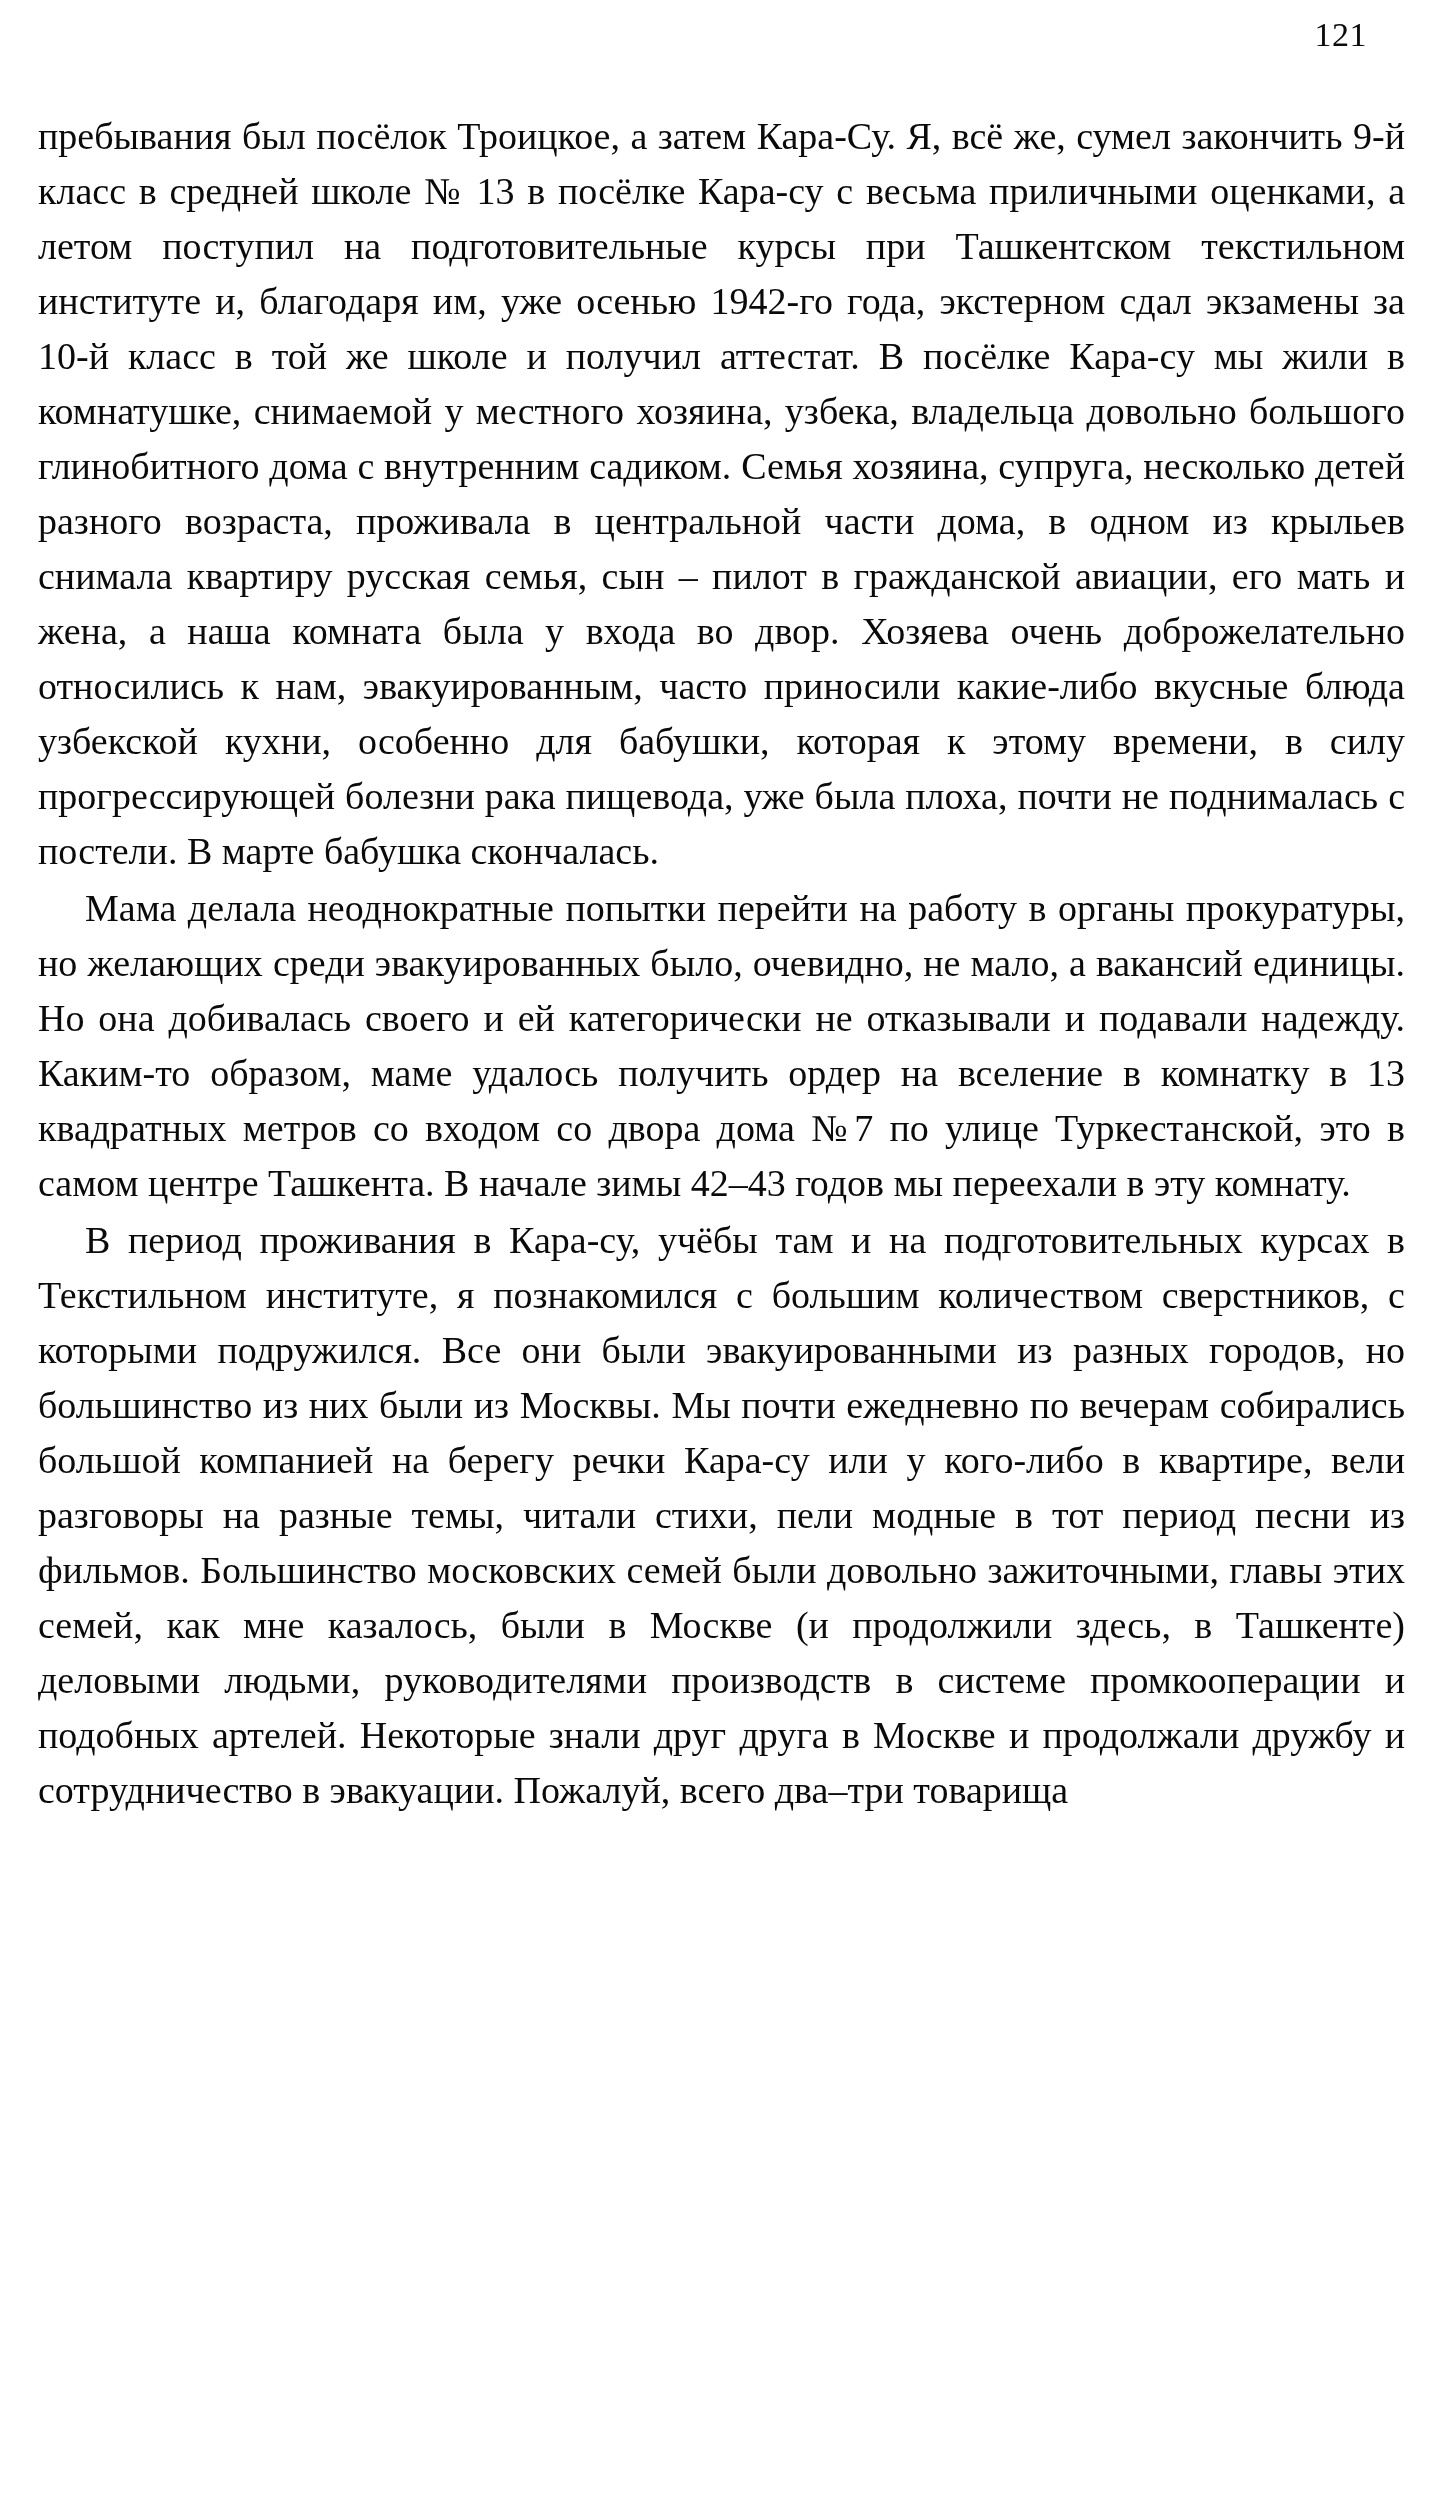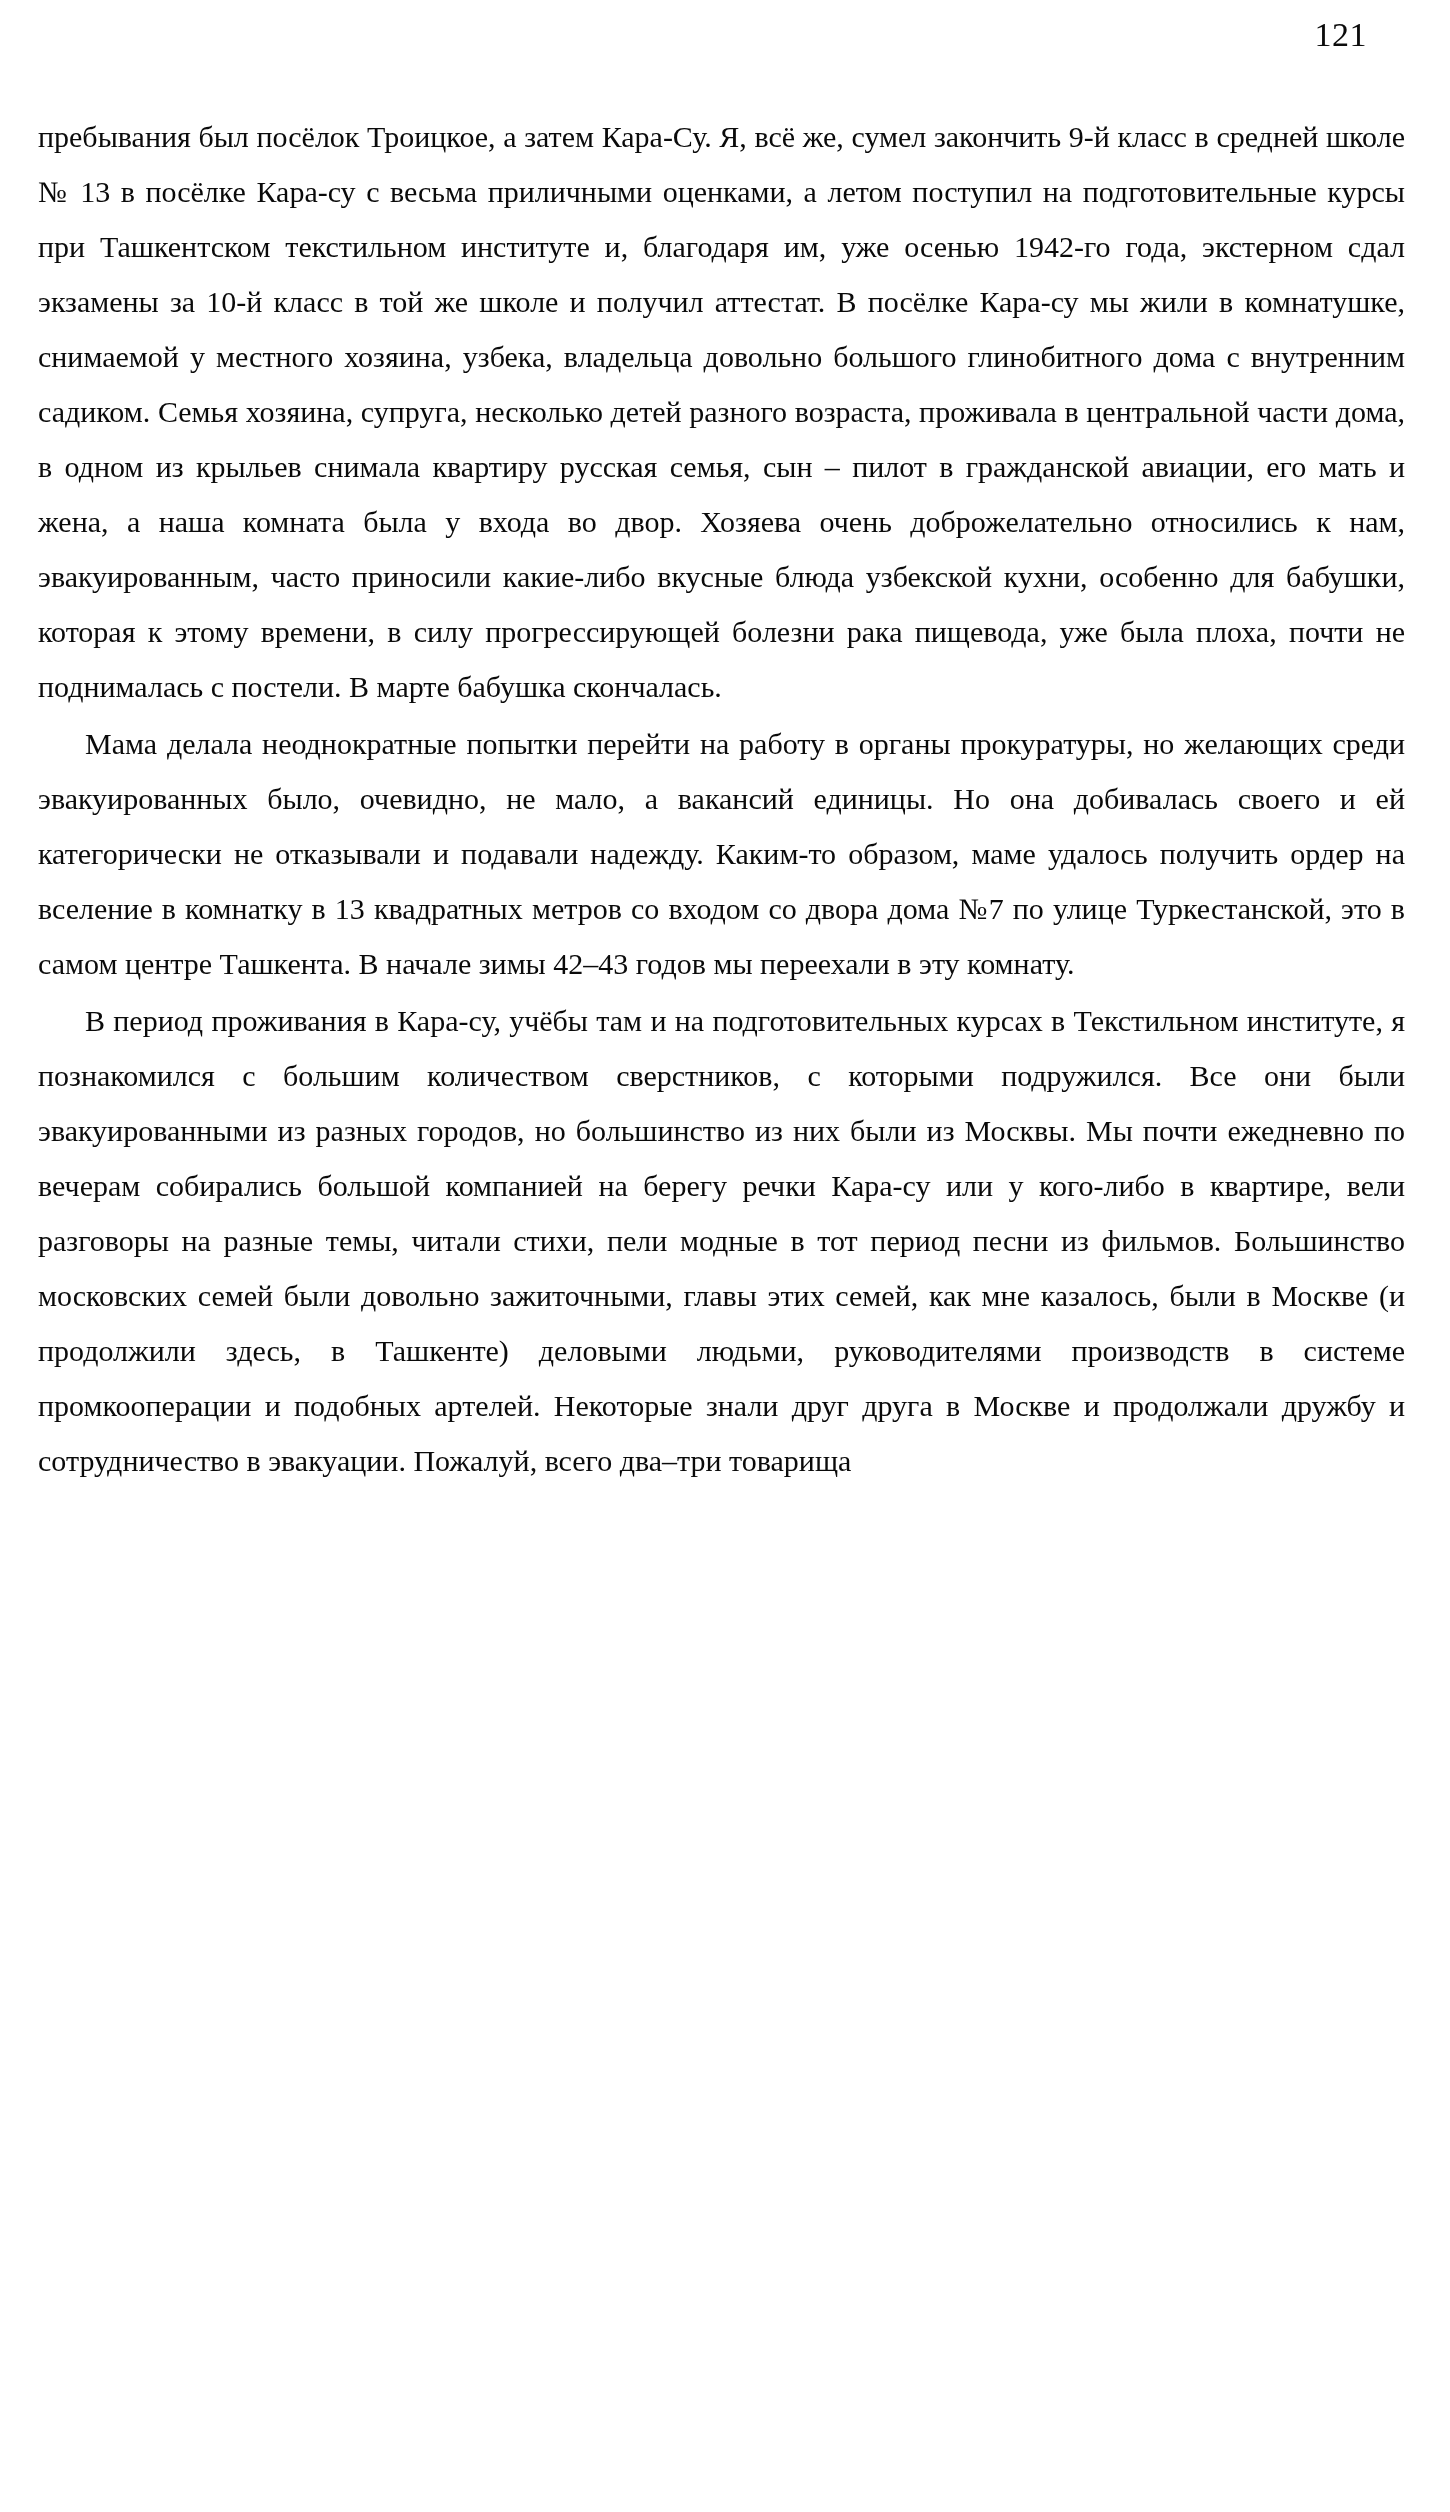--- a/index.html
+++ b/index.html
@@ -24,21 +24,21 @@
     font-size: 34px;
     color: #0b0b0b;
     letter-spacing: 0.5px;
   }
   .body-text {
     position: absolute;
     top: 109px;
     left: 38px;
     width: 1367px;
     font-family: "Liberation Serif", "DejaVu Serif", serif;
-    font-size: 30px;
+    font-size: 38px;
     line-height: 55px;
     color: #0a0a0a;
     text-align: justify;
     text-justify: inter-word;
     -webkit-hyphens: manual;
     hyphens: manual;
   }
   .para {
     margin: 0 0 0 0;
     text-indent: 0;

